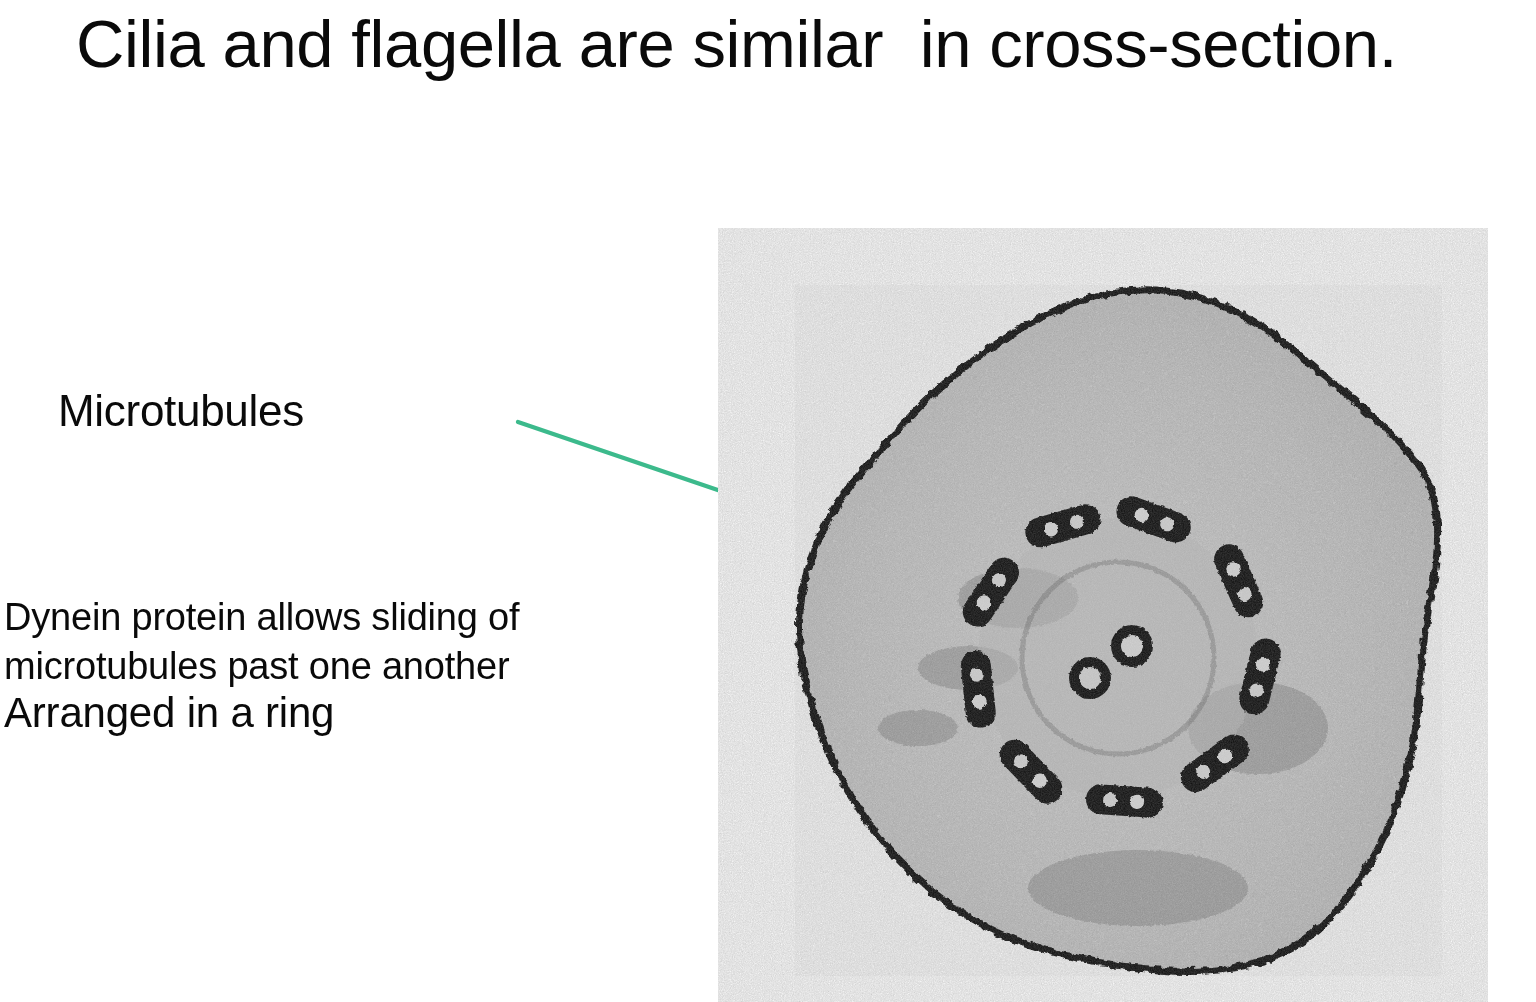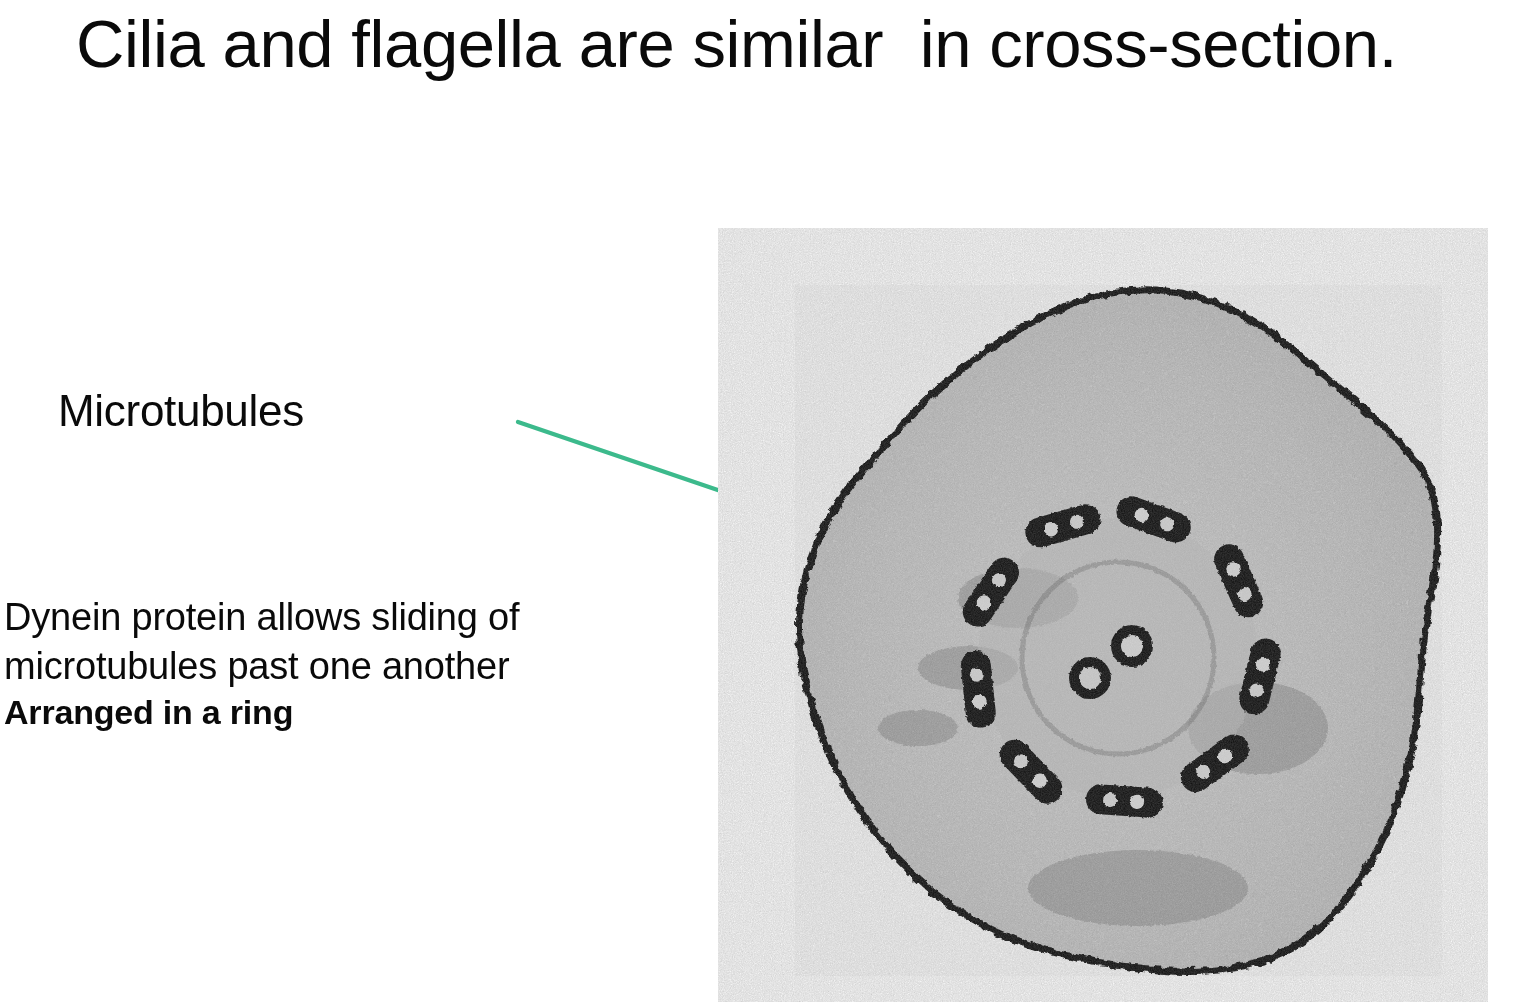--- a/index.html
+++ b/index.html
@@ -62,23 +62,23 @@
     letter-spacing: -0.2px;
     color: #0a0a0a;
     margin-top: 43px;
   }
 
   #body-arranged {
     position: absolute;
     left: 4px;
     top: 688px;
     width: 600px;
-    font-size: 34px;
+    font-size: 42px;
     line-height: 49px;
-    font-weight: 700;
+    font-weight: 400;
     letter-spacing: -0.2px;
     color: #0a0a0a;
   }
 
   
   #callout-arrow {
     position: absolute;
     left: 500px;
     top: 405px;
     width: 450px;

